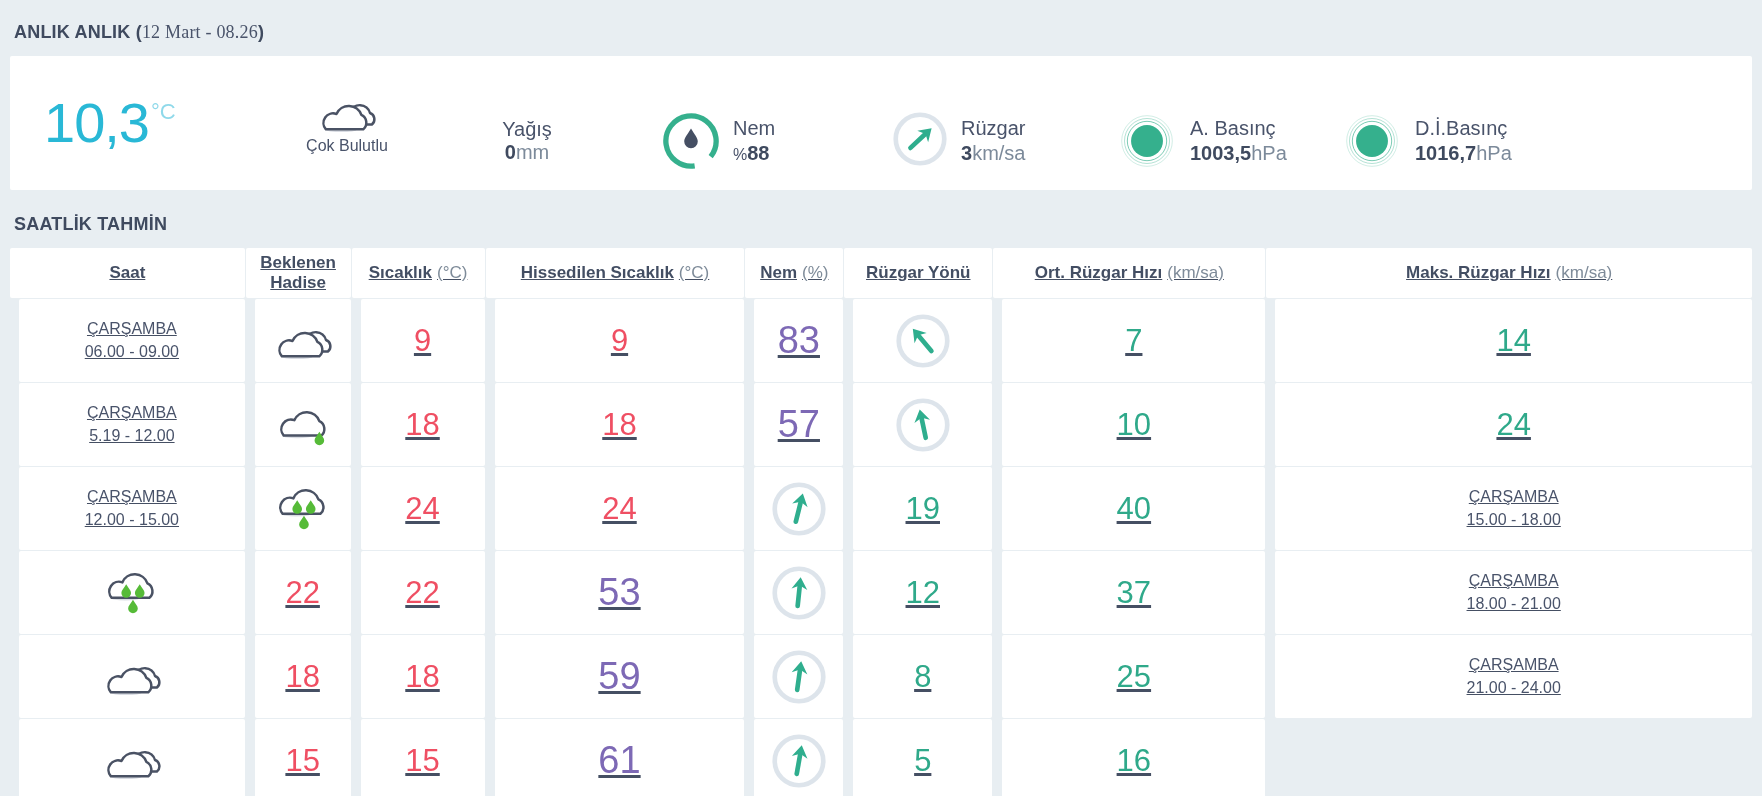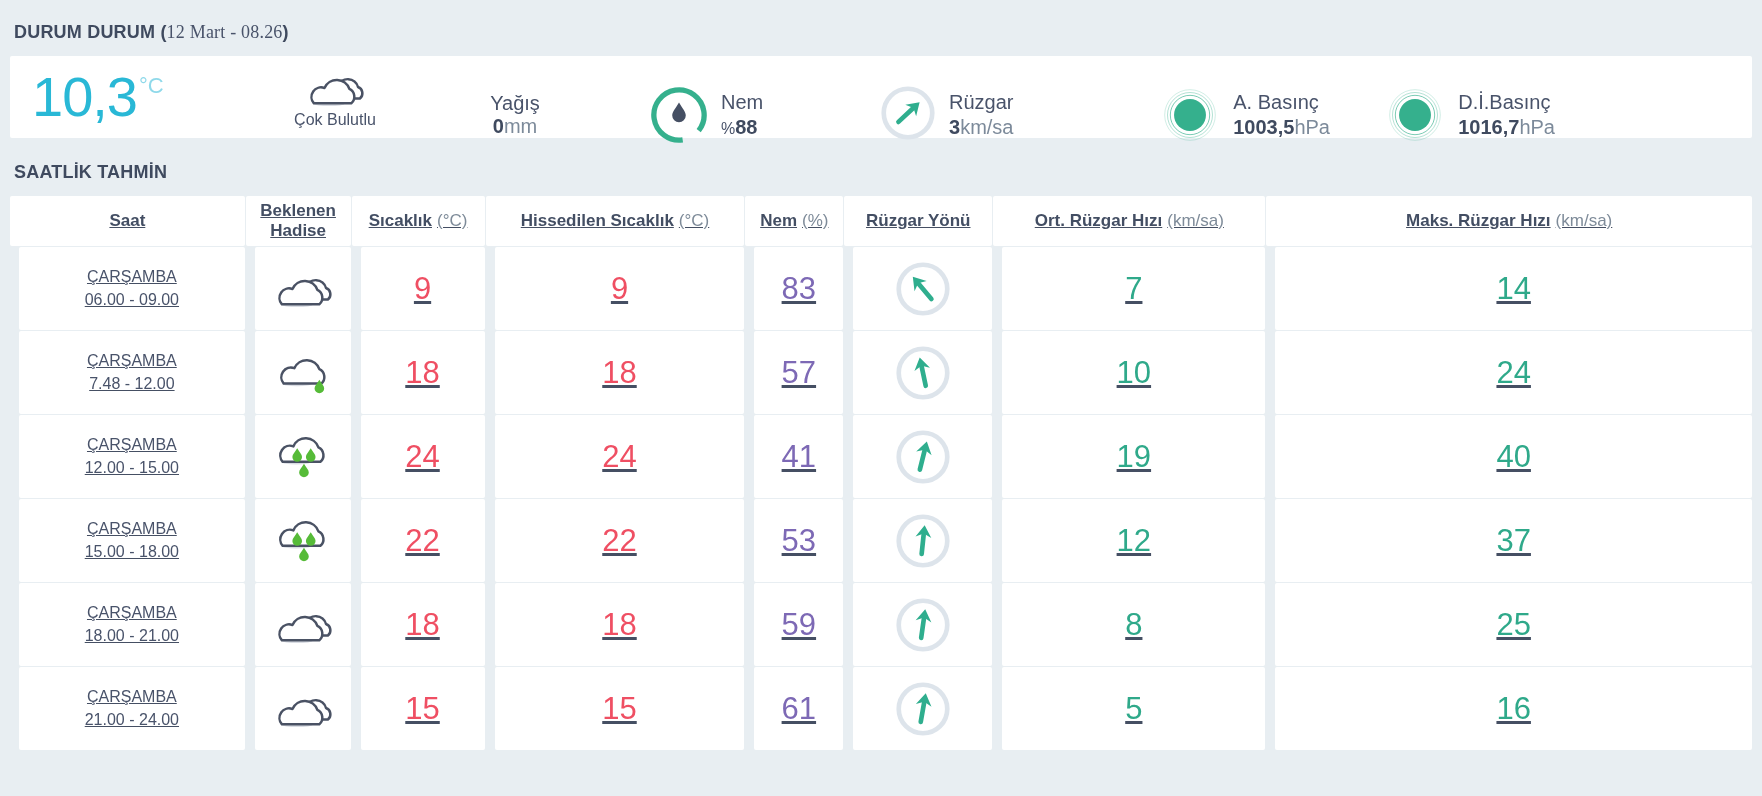--- a/index.html
+++ b/index.html
@@ -14,73 +14,73 @@
 
   .section-title {
     font-size:18px; font-weight:700; color:#3f4a5f;
     margin:0 0 13px 4px; letter-spacing:.2px;
   }
   .section-title .normal { font-weight:400; color:#49536a;font-family:Liberation Serif, serif; }
 
   
   .card {
     background:#fff; border-radius:2px;
-    height:82px; display:flex; align-items:center;
-    padding:0 34px 0 22px;
+    height:134px; display:flex; align-items:center;
+    padding:0 34px 0 34px;
   }
   .cur-temp { display:flex; align-items:flex-start; width:228px; }
   .t-num { font-size:56px; line-height:1; color:#29b8d6; font-weight:400; letter-spacing:-1px; }
   .t-unit { font-size:22px; color:#8fd9ea; margin-top:4px; margin-left:2px; }
 
   .cur-cond { width:150px; text-align:center; margin-right:40px; }
   .cur-cond svg { display:block; margin:0 auto; }
   .cond-label { font-size:16px; color:#49536a; margin-top:0; }
 
   .cur-item { display:flex; align-items:center; gap:13px;margin-top:35px; }
   .cur-text { line-height:1.25; }
   .lbl { font-size:20px; color:#49536a; }
   .val { font-size:20px; color:#49536a; }
   .val b { font-weight:700; color:#3f4a5f; }
   .val .unit { color:#7c8a9a; font-weight:400; }
   .val .pct { font-size:16px; }
 
   .yagis { width:130px; display:block; text-align:center; margin-right:70px; }
   .nem    { width:190px; margin-right:40px; }
   .ruzgar { width:195px; margin-right:30px; }
-  .basinc { width:225px;justify-content:flex-end; }
+  .basinc { width:225px; }
 
   
   .saatlik-title { margin-top:24px; }
   .grid {
     display:grid;
     grid-template-columns:233fr 104fr 132fr 257fr 97fr 147fr 270fr 482fr;
     gap:1px;
     text-decoration:underline;
   }
   .th, .td {
     background:#fff; border-radius:2px;
     display:flex; align-items:center; justify-content:center;
     text-align:center;
   }
   .th { height:50px; font-size:17px; font-weight:600; color:#434e63; line-height:1.15; padding:0 6px; }
   .th .unit { font-weight:400; color:#7e8b99; margin-left:5px; }
   .td { height:83px;margin-left:9px; }
   .saat-cell { flex-direction:column; line-height:1.4; font-size:16px; color:#49536a; }
   .num-temp  { font-size:31px; color:#ef4f63; }
-  .num-hum   { font-size:31px; color:#7d69b5; }
+  .num-hum   { font-size:38px; color:#7d69b5; }
   .num-speed { font-size:31px; color:#2fa98a; }
 
   .dir-circle svg { display:block; }
 </style>
 </head>
 <body>
 
 <div class="wrap">
 
-  <h1 class="section-title"><span>DURUM DURUM (</span><span class="normal">12 Mart - 08.26</span><span>)</span></h1>
+  <h1 class="section-title"><span>ANLIK ANLIK (</span><span class="normal">12 Mart - 08.26</span><span>)</span></h1>
 
   <div class="card">
 
     <div class="cur-temp">
       <span class="t-num">10,3</span>
       <span class="t-unit">°C</span>
     </div>
 
     <div class="cur-cond">
       <span id="cur-cond-icon"><svg width="62" height="46" viewBox="0 0 64 48">
@@ -219,21 +219,21 @@
   </svg>
       </div>
       <div class="td">
         <div class="num-speed">7</div>
       </div>
       <div class="td">
         <div class="num-speed">14</div>
       </div>
       <div class="td saat-cell">
         <div class="">ÇARŞAMBA</div>
-        <div class="">7.48 - 12.00</div>
+        <div class="">5.19 - 12.00</div>
       </div>
       <div class="td">
         <svg width="62" height="52" viewBox="0 0 64 54">
     <ellipse cx="26" cy="38.5" rx="15" ry="2.2" fill="#b9c0cc" opacity="0.55"></ellipse>
     <g fill="#fff" stroke="#4a5264" stroke-width="2.6" stroke-linejoin="round">
       <path d="M12,38 A10,10 0 0 1 23,22 A14,14 0 0 1 49,23 A9,9 0 0 1 51,38 Z"></path>
     </g>
     <path d="M49,34 C51.5,38 54,40.5 54,43 A5,5 0 1 1 44,43 C44,40.5 46.5,38 49,34 Z" fill="#56bb38"></path>
   </svg>
       </div>
@@ -277,23 +277,20 @@
       <path d="M33,36 C35.5,40 38,42.5 38,45 A5,5 0 1 1 28,45 C28,42.5 30.5,40 33,36 Z"></path>
     </g>
   </svg>
       </div>
       <div class="td">
         <div class="num-temp">24</div>
       </div>
       <div class="td">
         <div class="num-temp">24</div>
       </div>
-      <div class="td">
-        <div class="num-hum">41</div>
-      </div>
       <div class="td dir-circle">
         <svg width="56" height="56" viewBox="0 0 60 60">
     <circle cx="30" cy="30" r="26" fill="none" stroke="#dde4eb" stroke-width="5"></circle>
     <g class="arrow-g" fill="#2fae8e" stroke="#2fae8e" transform="rotate(14 30 30)">
       <path d="M30,44 L30,23" stroke-width="5" stroke-linecap="round" fill="none"></path>
       <polygon points="30,13 21.5,26 30,22 38.5,26" stroke="none"></polygon>
     </g>
   </svg>
       </div>
       <div class="td">

